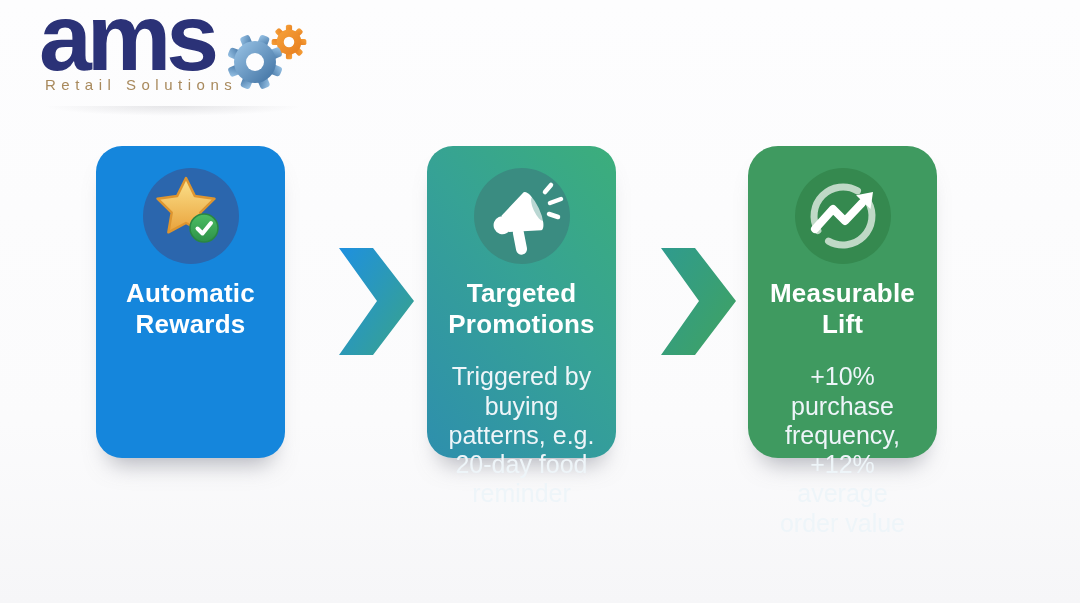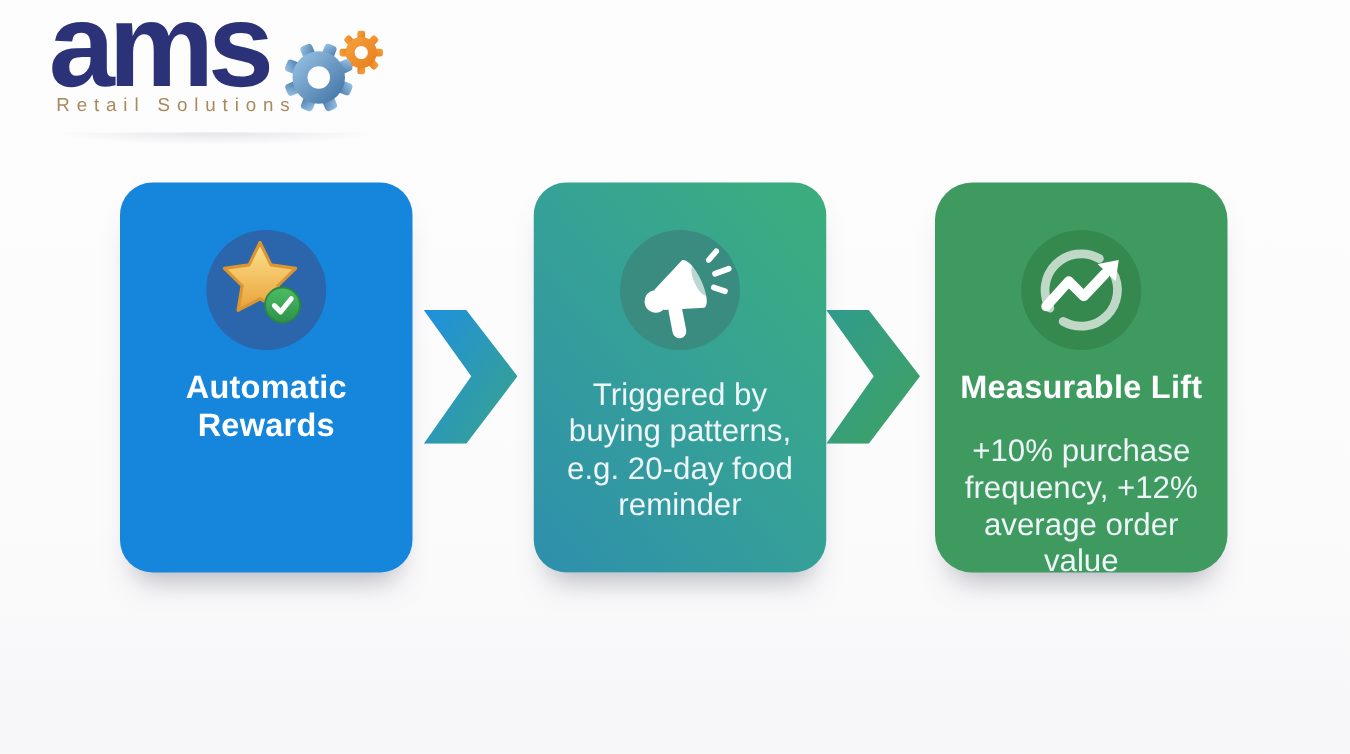--- a/index.html
+++ b/index.html
@@ -13,22 +13,22 @@
   .logo { position:absolute; left:32px; top:14px; width:280px; height:90px;margin-left:11px; }
   .brand { position:absolute; left:-4px; top:-24px; font-size:95px; font-weight:700;
            letter-spacing:-5px; color:#2b3277; line-height:1; }
   .gears { position:absolute; left:180px; top:6px; }
   .tagline { position:absolute; left:2px; top:62px; font-size:15px; font-weight:400;
              letter-spacing:5.5px; color:#a8895c; white-space:nowrap; }
   .logo-reflection { position:absolute; left:0; top:92px; width:260px; height:10px;
              background:radial-gradient(ellipse at 50% 0%, rgba(120,120,130,.18), transparent 70%); }
 
   
-  .card { position:absolute; top:146px; width:234px; height:312px; border-radius:26px;
-          text-align:center; padding:16px 17px; color:#fff;
+  .card { position:absolute; top:146px; width:189px; height:312px; border-radius:26px;
+          text-align:center; padding:0 17px; color:#fff;
           box-shadow:0 18px 22px -12px rgba(110,112,125,.5); }
   .card-1 { left:96px; }
   .card-2 { left:427px; }
   .card-3 { left:748px; }
 
   .badge { width:96px; height:96px; border-radius:50%; margin:22px auto 0;
            display:flex; align-items:center; justify-content:center; }
 
   .card h2 { margin-top:14px; font-size:26px; font-weight:800; line-height:1.2;
              letter-spacing:.2px; }
@@ -138,20 +138,21 @@
           <path d="M 22 -13 A 4.5 13 0 1 1 22 13 A 4.5 13 0 1 1 22 -13 Z" fill="#3a8c81" opacity="0.35"></path>
           <rect x="-10" y="8" width="11" height="28" rx="5.5" transform="rotate(14 -4 8)"></rect>
         </g>
         <g stroke="#ffffff" stroke-width="4.5" stroke-linecap="round" fill="none">
           <path d="M 23 -24 L 29 -31"></path>
           <path d="M 28 -13 L 39 -17"></path>
           <path d="M 27 -2 L 36 1"></path>
         </g>
       </svg>
     </div>
+    <h2>Targeted Promotions</h2>
     <p>Triggered by buying patterns, e.g. 20-day food reminder</p>
   </div>
 
   <svg class="arrow arrow-2" viewBox="0 0 75 107">
     <defs>
       <linearGradient id="arrowG2" x1="0" y1="0" x2="1" y2="0.85">
         <stop offset="0%" stop-color="#2f9b8e"></stop>
         <stop offset="100%" stop-color="#3fa264"></stop>
       </linearGradient>
     </defs>

